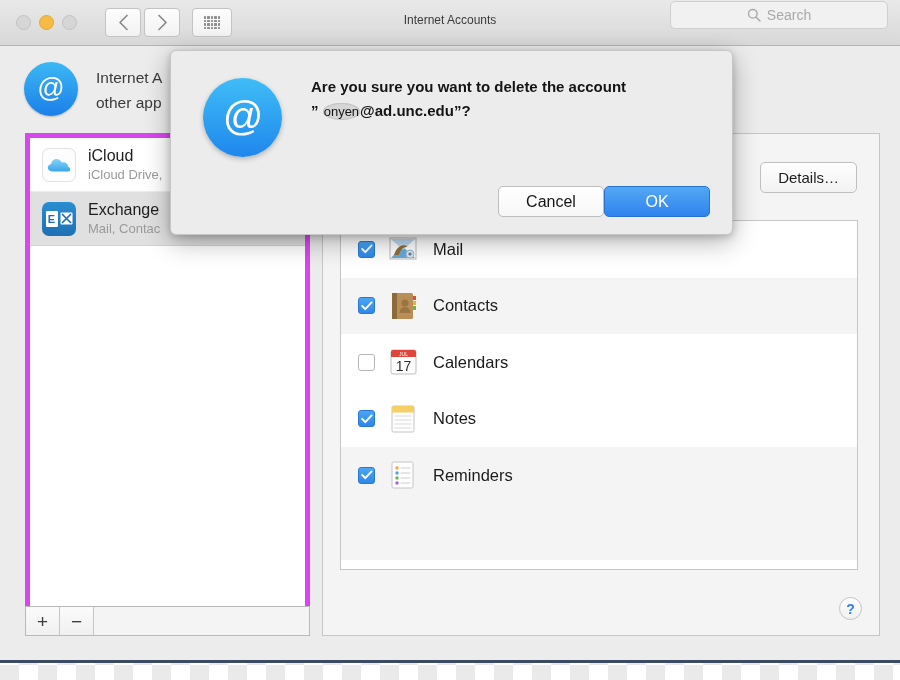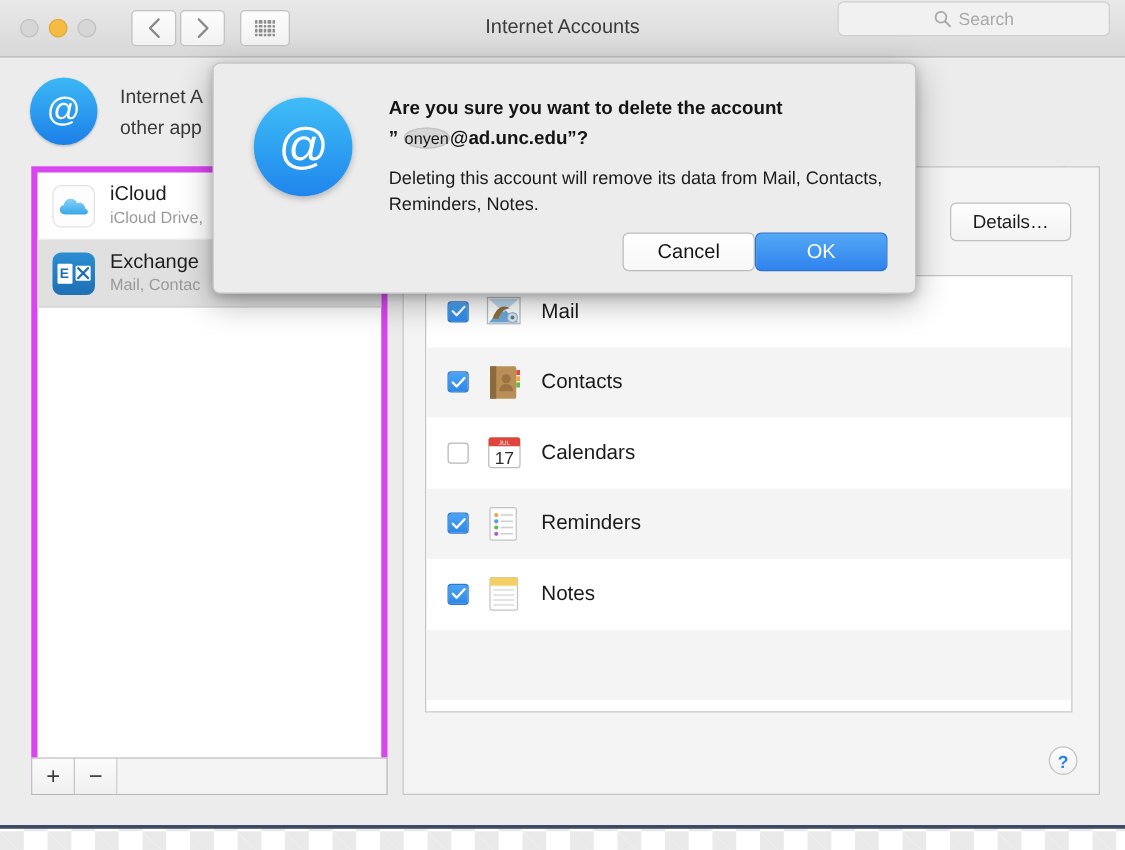--- a/index.html
+++ b/index.html
@@ -76,21 +76,21 @@
     display: grid;
     grid-template-columns: repeat(5, 1fr);
     grid-template-rows: repeat(4, 1fr);
     gap: 1px;
   }
   .dotgrid i { background: #8f8f8f; border-radius: 0.5px; display:block; }
 
   .win-title {
     position: absolute; left: 0; top: 13px; width: 900px;
     text-align: center;
-    font-size: 16px; color: #3b3b3b;
+    font-size: 12px; color: #3b3b3b;
   }
 
   .searchfield {
     position: absolute; right: 12px; top: 1px;
     width: 218px; height: 28px;
     background: #f1f1f1;
     border: 1px solid #cfcfcf;
     border-radius: 5px;
     box-sizing: border-box;
     display: flex; align-items: center; justify-content: center;
@@ -445,55 +445,55 @@
           <svg width="32" height="32" viewBox="0 0 32 32">
             <rect x="3" y="4" width="25" height="24" rx="2" fill="#ffffff" stroke="#bdbdbd" stroke-width="1"></rect>
             <path d="M3 6 a2 2 0 0 1 2-2 h21 a2 2 0 0 1 2 2 v5 H3 Z" fill="#e0443a"></path>
             <text x="15.5" y="10" text-anchor="middle" font-family="'Liberation Sans', sans-serif" font-size="5" fill="#ffffff">JUL</text>
             <text x="15.5" y="25" text-anchor="middle" font-family="'Liberation Sans', sans-serif" font-size="14" fill="#2b2b2b">17</text>
           </svg>
         </span>
         <span class="label">Calendars</span>
       </div>
 
+      <div class="svc">
+        <span class="cb on">
+          <svg width="12" height="10" viewBox="0 0 12 10">
+            <path d="M1.2 5 L4.3 8.2 L10.6 1.4" fill="none" stroke="#fff" stroke-width="1.9" stroke-linecap="round" stroke-linejoin="round"></path>
+          </svg>
+        </span>
+        <span class="svc-icon">
+          <svg width="32" height="32" viewBox="0 0 32 32">
+            <rect x="4" y="3" width="22" height="26" rx="1.5" fill="#fdfdfd" stroke="#c4c4c4" stroke-width="1"></rect>
+            <path d="M4 4.5 a1.5 1.5 0 0 1 1.5-1.5 h19 a1.5 1.5 0 0 1 1.5 1.5 v5 H4 Z" fill="#f4cf63"></path>
+            <path d="M7 13 H23 M7 17 H23 M7 21 H23 M7 25 H23" stroke="#dcdcdc" stroke-width="1.1" stroke-linecap="round"></path>
+          </svg>
+        </span>
+        <span class="label">Notes</span>
+      </div>
+
       <div class="svc alt">
         <span class="cb on">
           <svg width="12" height="10" viewBox="0 0 12 10">
             <path d="M1.2 5 L4.3 8.2 L10.6 1.4" fill="none" stroke="#fff" stroke-width="1.9" stroke-linecap="round" stroke-linejoin="round"></path>
           </svg>
         </span>
         <span class="svc-icon">
           <svg width="32" height="32" viewBox="0 0 32 32">
             <rect x="4" y="3" width="21" height="26" rx="1.5" fill="#fdfdfd" stroke="#c4c4c4" stroke-width="1"></rect>
             <circle cx="9" cy="9" r="1.7" fill="#f0a93c"></circle>
             <circle cx="9" cy="14" r="1.7" fill="#4ba3e8"></circle>
             <circle cx="9" cy="19" r="1.7" fill="#63b94c"></circle>
             <circle cx="9" cy="24" r="1.7" fill="#a465c9"></circle>
             <path d="M13 9 H22 M13 14 H22 M13 19 H22 M13 24 H22" stroke="#cfcfcf" stroke-width="1.2" stroke-linecap="round"></path>
           </svg>
         </span>
         <span class="label">Reminders</span>
       </div>
 
-      <div class="svc">
-        <span class="cb on">
-          <svg width="12" height="10" viewBox="0 0 12 10">
-            <path d="M1.2 5 L4.3 8.2 L10.6 1.4" fill="none" stroke="#fff" stroke-width="1.9" stroke-linecap="round" stroke-linejoin="round"></path>
-          </svg>
-        </span>
-        <span class="svc-icon">
-          <svg width="32" height="32" viewBox="0 0 32 32">
-            <rect x="4" y="3" width="22" height="26" rx="1.5" fill="#fdfdfd" stroke="#c4c4c4" stroke-width="1"></rect>
-            <path d="M4 4.5 a1.5 1.5 0 0 1 1.5-1.5 h19 a1.5 1.5 0 0 1 1.5 1.5 v5 H4 Z" fill="#f4cf63"></path>
-            <path d="M7 13 H23 M7 17 H23 M7 21 H23 M7 25 H23" stroke="#dcdcdc" stroke-width="1.1" stroke-linecap="round"></path>
-          </svg>
-        </span>
-        <span class="label">Notes</span>
-      </div>
-
       <div class="svc alt"></div>
       <div class="svc"></div>
     </div>
 
     <div class="helpbtn">?</div>
   </div>
 
   <div class="dialog">
 
     <div class="dlg-icon">
@@ -501,21 +501,20 @@
         <text x="28" y="40" text-anchor="middle" font-family="'Liberation Sans', sans-serif" font-size="40" fill="#ffffff">@</text>
       </svg>
     </div>
 
     <div class="dlg-body">
       <div class="dlg-title">
         <span>Are you sure you want to delete the account</span><br>
         <span>”</span>
         <span class="light">onyen</span><span>@ad.unc.edu”?</span>
       </div>
-      <div class="dlg-msg">Deleting this account will remove its data from Mail, Contacts, Reminders, Notes.</div>
     </div>
 
     <div class="dlg-buttons">
       <div class="btn cancel">Cancel</div>
       <div class="btn ok">OK</div>
     </div>
   </div>
 
 </div>
 

